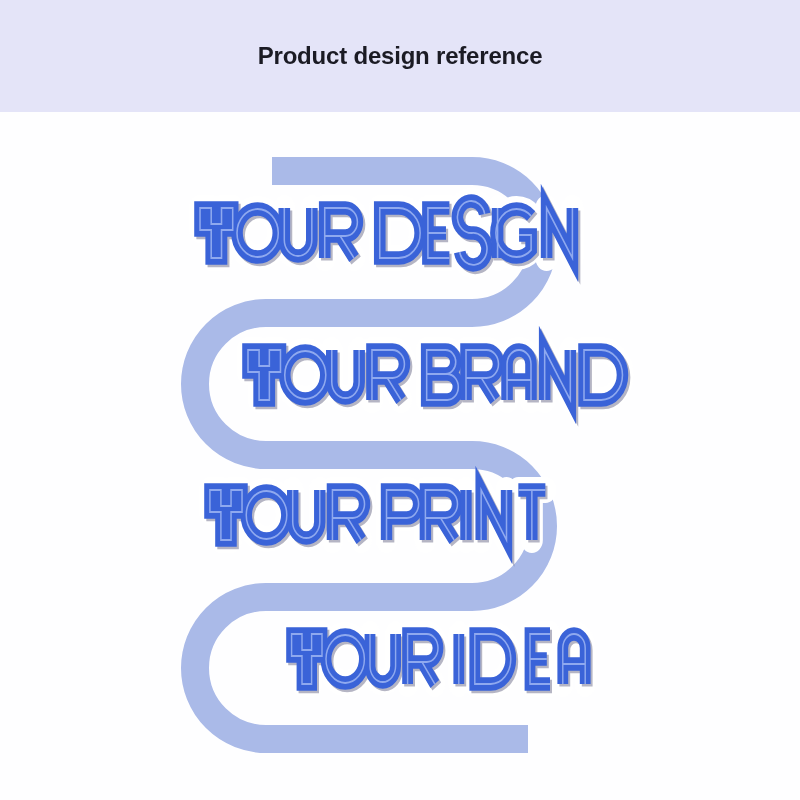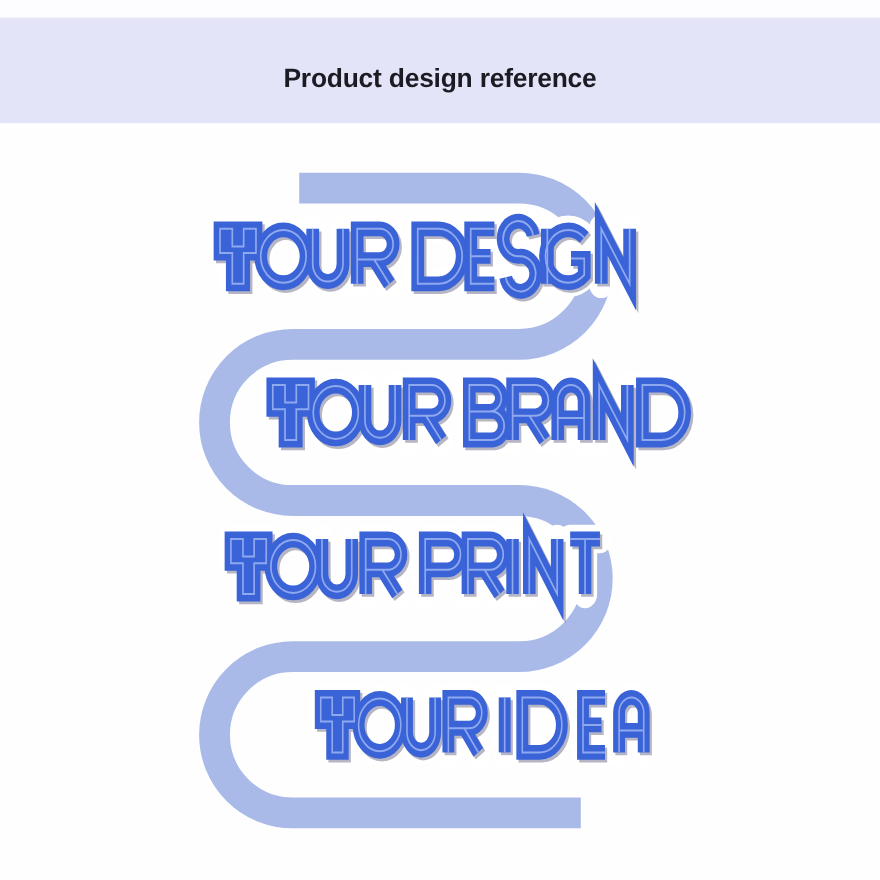--- a/index.html
+++ b/index.html
@@ -20,21 +20,21 @@
     width: 800px;
     height: 800px;
     background: #fdfdff;
     overflow: hidden;
   }
 
   
   .header-band {
     position: absolute;
     left: 0;
-    top: 16px;
+    top: 0;
     width: 800px;
     height: 112px;
     background: #e4e4f8;
     display: flex;
     align-items: center;
     justify-content: center;
     box-sizing: border-box;
   }
   .header-title {
     font-family: "Liberation Sans", sans-serif;

